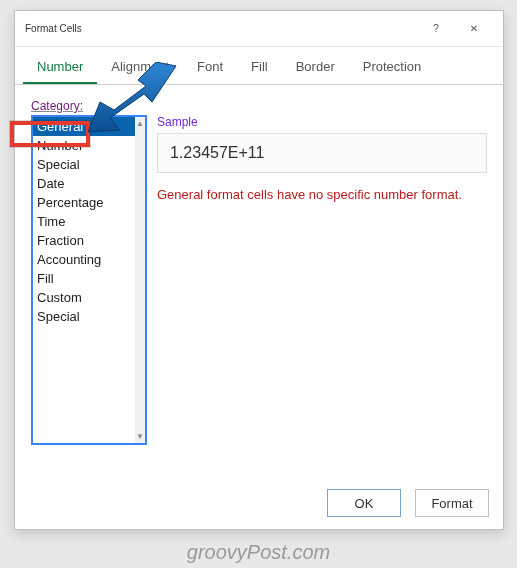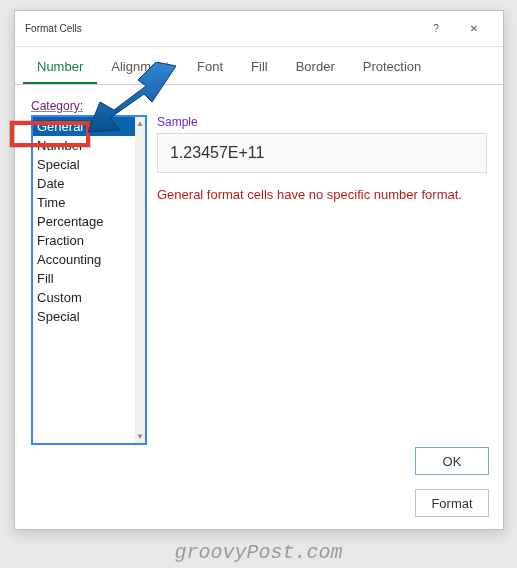--- a/index.html
+++ b/index.html
@@ -124,21 +124,20 @@
       font-size: 13px;
       color: #b91c1c;
     }
     .footer {
       position: absolute;
       bottom: 12px;
       right: 14px;
       display: flex;
       gap: 14px;
       align-items: center;
-      flex-direction: column;
     }
     .btn {
       min-width: 74px;
       height: 28px;
       background: #fff;
       border: 1px solid #c0c0c0;
       font-size: 13px;
       color: #333;
       cursor: pointer;
       display: flex;
@@ -146,21 +145,21 @@
       justify-content: center;
     }
     .btn.primary {
       border: 1px solid #7aa7c7;
     }
     .watermark {
       position: absolute;
       bottom: 4px;
       left: 50%;
       transform: translateX(-50%);
-      font-family: Liberation Mono, monospace;
+      font-family: Liberation Sans, sans-serif;
       font-style: italic;
       font-size: 20px;
       color: #9a9a9a;
     }
     
     .highlight {
       position: absolute;
       left: 10px;
       top: 121px;
       width: 80px;
@@ -208,22 +207,22 @@
     <div class="category-label">Category:</div>
 
     <div class="content-row">
       <div class="listbox-wrap">
         <div class="listbox">
           <div class="listbox-inner">
             <div class="list-item selected">General</div>
             <div class="list-item">Number</div>
             <div class="list-item">Special</div>
             <div class="list-item">Date</div>
+            <div class="list-item">Percentage</div>
             <div class="list-item">Time</div>
-            <div class="list-item">Percentage</div>
             <div class="list-item">Fraction</div>
             <div class="list-item">Accounting</div>
             <div class="list-item">Fill</div>
             <div class="list-item">Custom</div>
             <div class="list-item">Special</div>
           </div>
           <div class="listbox-scroll">
             <span>▲</span>
             <span>▼</span>
           </div>

